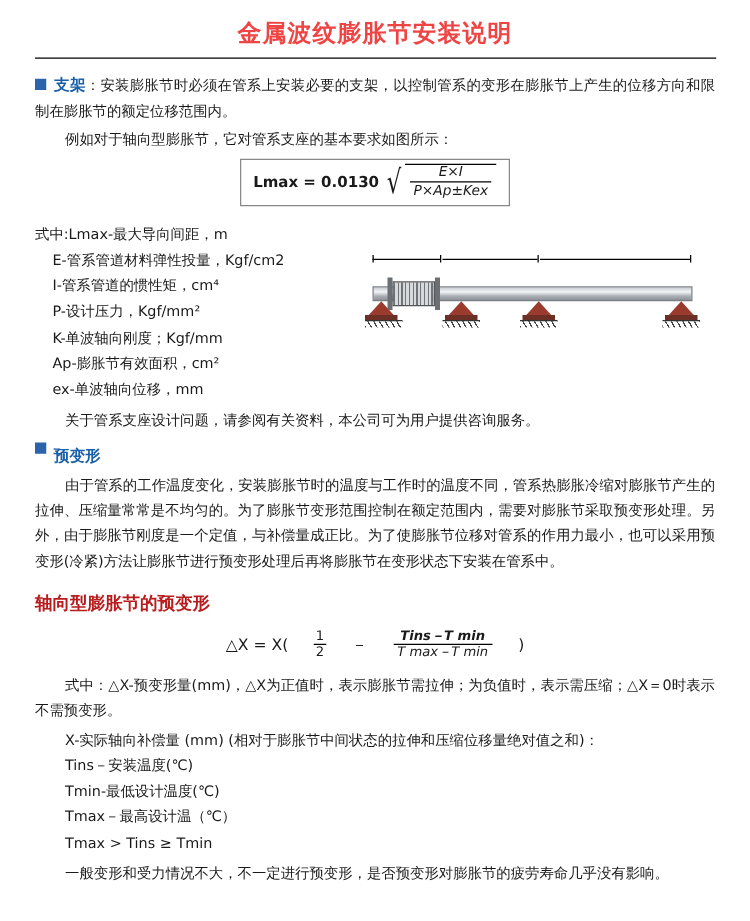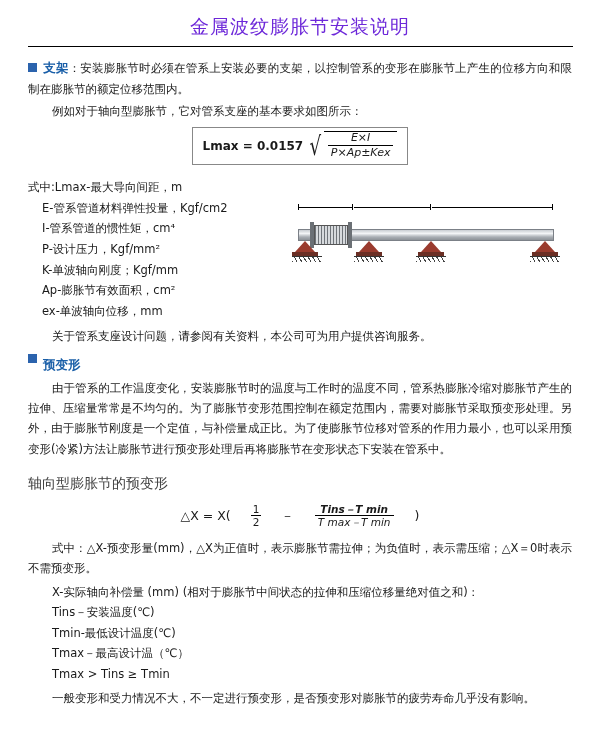--- a/index.html
+++ b/index.html
@@ -17,24 +17,24 @@
   .page {
     position: relative;
     width: 600px;
     height: 737px;
     padding: 0;
     box-sizing: border-box;
   }
   .title {
     text-align: center;
     font-size: 19px;
-    font-weight: normal;
+    font-weight: bold;
     letter-spacing: 1px;
     margin: 14px 0 6px 0;
-    color: #6d28d9;
+    color: #ef4444;
   }
   .rule {
     width: 545px;
     height: 1px;
     background: #000;
     margin: 4px auto 10px auto;
   }
   .content {
     padding: 0 28px 0 28px;
     font-size: 11.5px;
@@ -63,22 +63,22 @@
     margin-right: 6px;
     flex: none;
   }
   .sec-head-inline {
     display: inline;
   }
   .para-with-head {
     text-indent: 0;
   }
   .blue-sub {
-    color: #404040;
-    font-weight: normal;
+    color: #b91c1c;
+    font-weight: bold;
     font-size: 14px;
     margin: 12px 0 6px 0;
   }
   .formula-box {
     margin: 6px auto 8px auto;
     text-align: center;
   }
   .formula-inner {
     display: inline-block;
     border: 1px solid #888;
@@ -295,21 +295,21 @@
 
   <div class="content">
 
     <p class="indent para-with-head">
       <span class="sq"></span><span class="sec-head-inline" style="color:#1a5fa8;font-weight:bold;font-size:12.5px;">支架</span>：<span>安装膨胀节时必须在管系上安装必要的支架，以控制管系的变形在膨胀节上产生的位移方向和限制在膨胀节的额定位移范围内。</span>
     </p>
     <p class="indent">例如对于轴向型膨胀节，它对管系支座的基本要求如图所示：</p>
 
     <div class="formula-box">
       <span class="formula-inner">
-        <span class="fbold">Lmax = 0.0157</span><span class="sqrt">
+        <span class="fbold">Lmax = 0.0130</span><span class="sqrt">
             <span class="radical">√</span>
             <span class="frac">
               <span class="num">E×I</span>
               <span class="den">P×Ap±Kex</span>
             </span>
           </span>
       </span>
     </div>
 
     <div class="cols">

